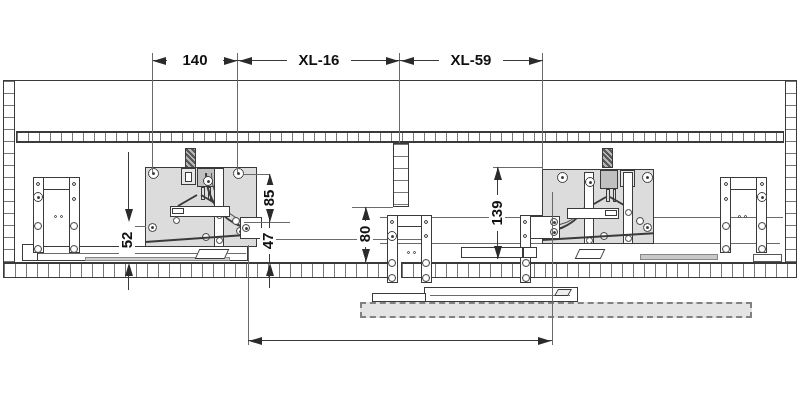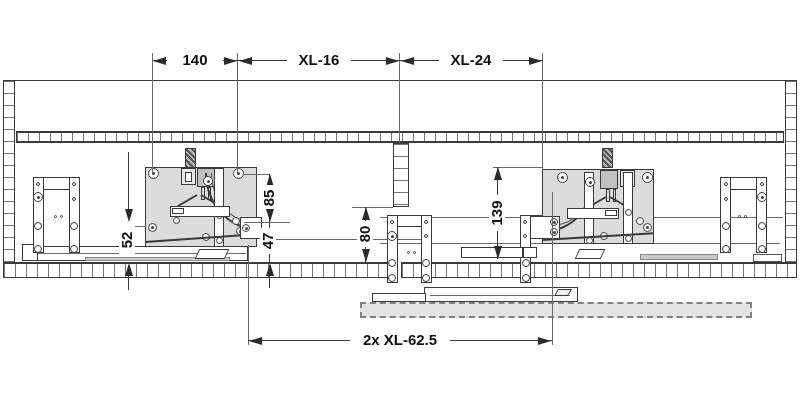--- a/index.html
+++ b/index.html
@@ -178,21 +178,21 @@
   <div class="ln" style="left:238px;top:60px;width:162px;height:1px;"></div>
   <div class="ln" style="left:400px;top:60px;width:143px;height:1px;"></div>
   <div class="al" style="left:153px;top:56.5px;"></div>
   <div class="ar" style="left:224px;top:56.5px;"></div>
   <div class="al" style="left:239px;top:56.5px;"></div>
   <div class="ar" style="left:386px;top:56.5px;"></div>
   <div class="al" style="left:401px;top:56.5px;"></div>
   <div class="ar" style="left:529px;top:56.5px;"></div>
   <div class="hlab" style="left:167px;top:52px;width:56px;">140</div>
   <div class="hlab" style="left:287px;top:52px;width:64px;">XL-16</div>
-  <div class="hlab" style="left:439px;top:52px;width:64px;">XL-24</div>
+  <div class="hlab" style="left:439px;top:52px;width:64px;">XL-59</div>
 
   <div class="ln" style="left:128px;top:152px;width:1px;height:57px;"></div>
   <div class="ad" style="left:124.5px;top:209px;"></div>
   <div class="lt" style="left:130px;top:226px;width:16px;height:1px;"></div>
   <div class="vlab" style="left:113px;top:232px;width:28px;">52</div>
   <div class="au" style="left:124.5px;top:263px;"></div>
   <div class="ln" style="left:128px;top:276px;width:1px;height:14px;"></div>
 
   <div class="lt" style="left:243px;top:174px;width:26px;height:1px;"></div>
   <div class="lt" style="left:244px;top:222px;width:46px;height:1px;"></div>
@@ -214,15 +214,14 @@
   <div class="ln" style="left:497px;top:167px;width:1px;height:92px;"></div>
   <div class="au" style="left:493.5px;top:167px;"></div>
   <div class="vlab" style="left:479px;top:205px;width:36px;">139</div>
   <div class="ad" style="left:493.5px;top:246px;"></div>
 
   <div class="lt" style="left:248px;top:245px;width:1px;height:100px;"></div>
   <div class="lt" style="left:552px;top:192px;width:1px;height:153px;"></div>
   <div class="ln" style="left:248px;top:340px;width:304px;height:1px;"></div>
   <div class="al" style="left:249px;top:336.5px;"></div>
   <div class="ar" style="left:538px;top:336.5px;"></div>
-  <div class="hlab" style="left:350px;top:332px;width:100px;">2x XL-62.5</div>
 
 </div>
 
 </body></html>

